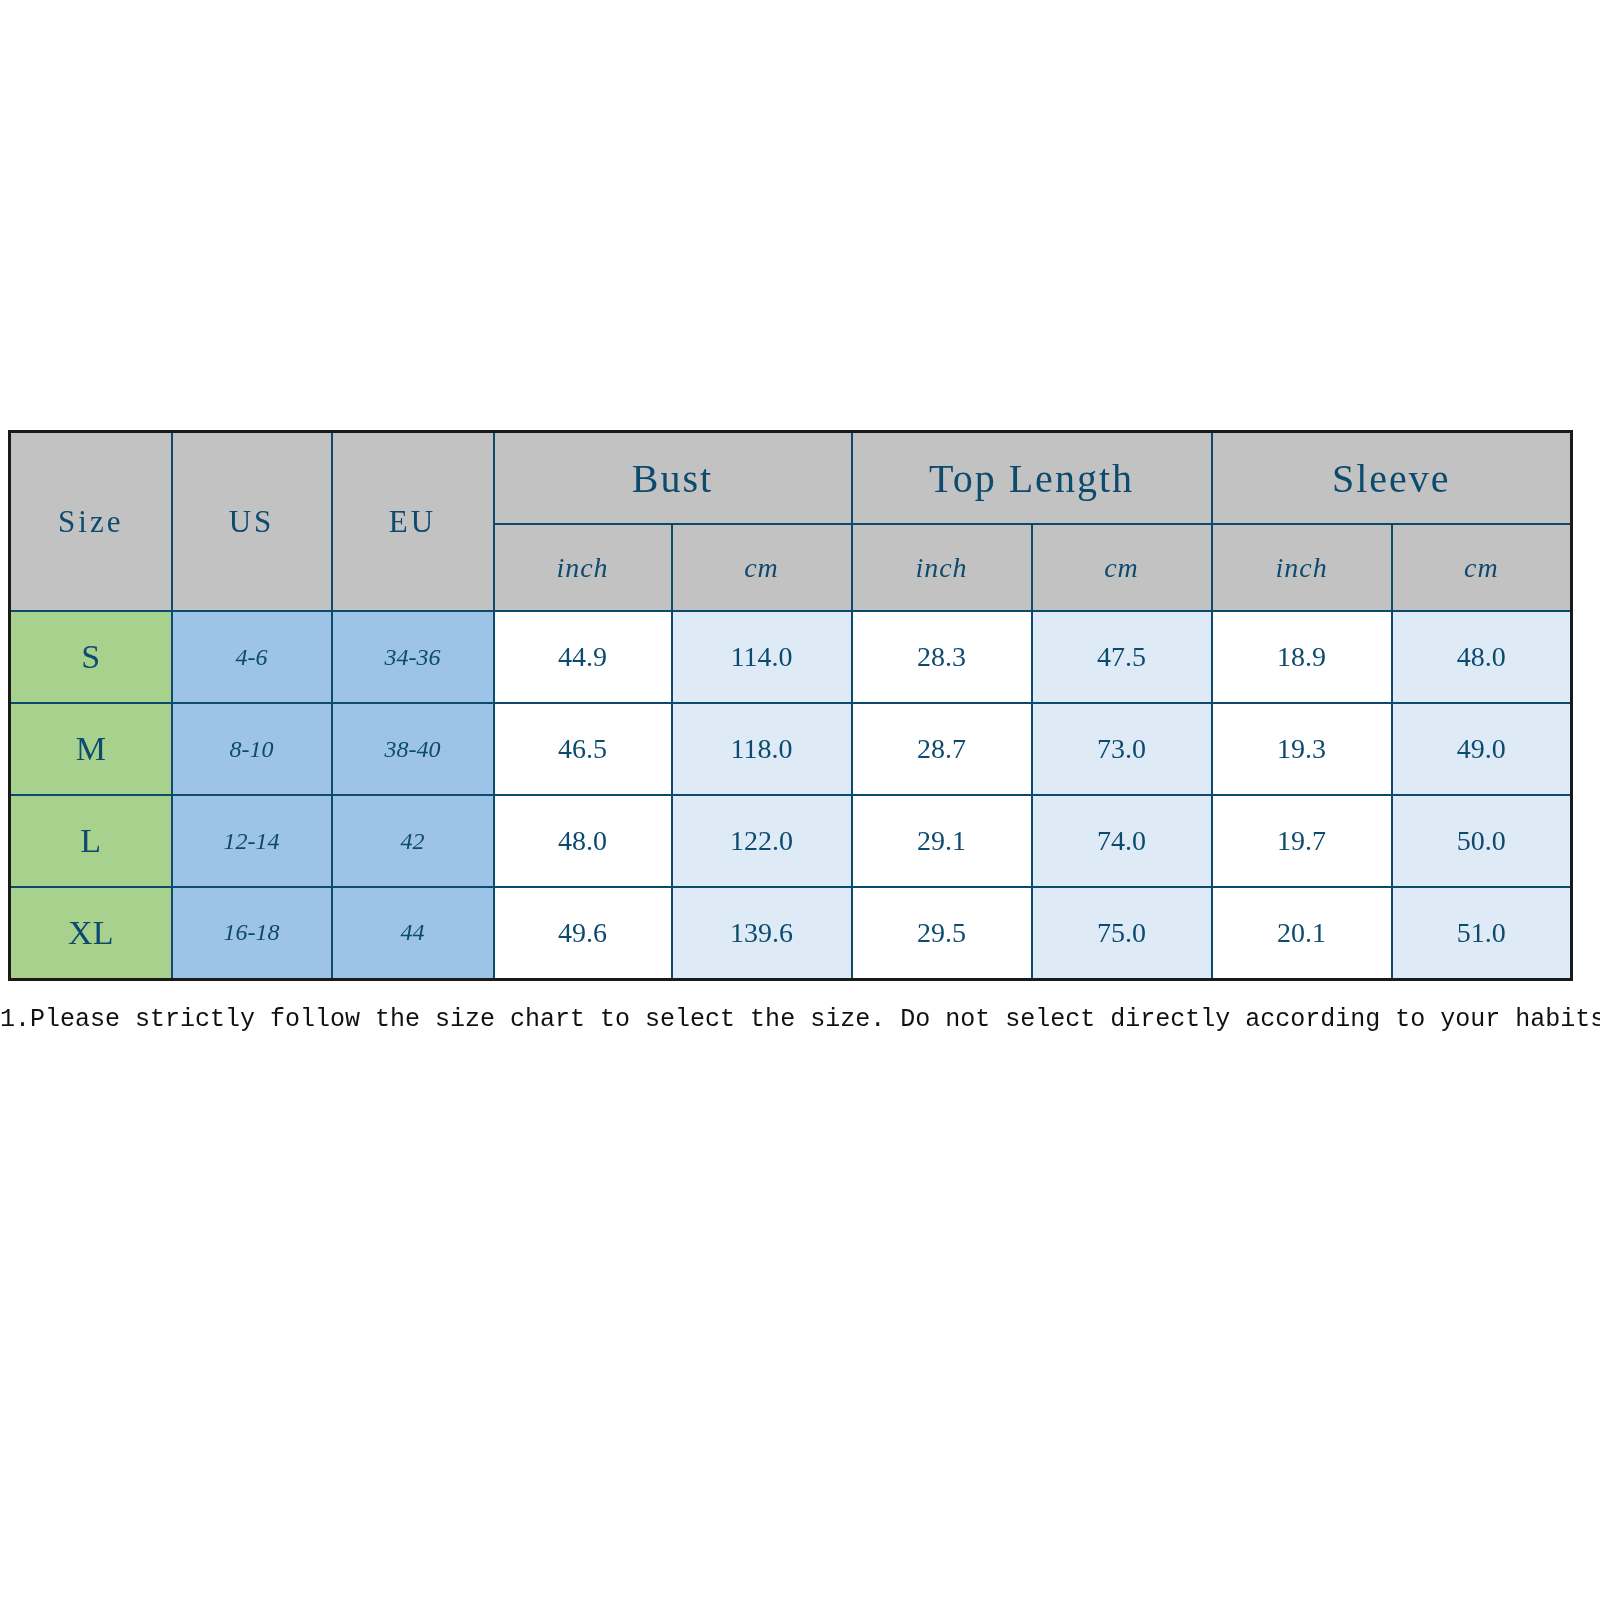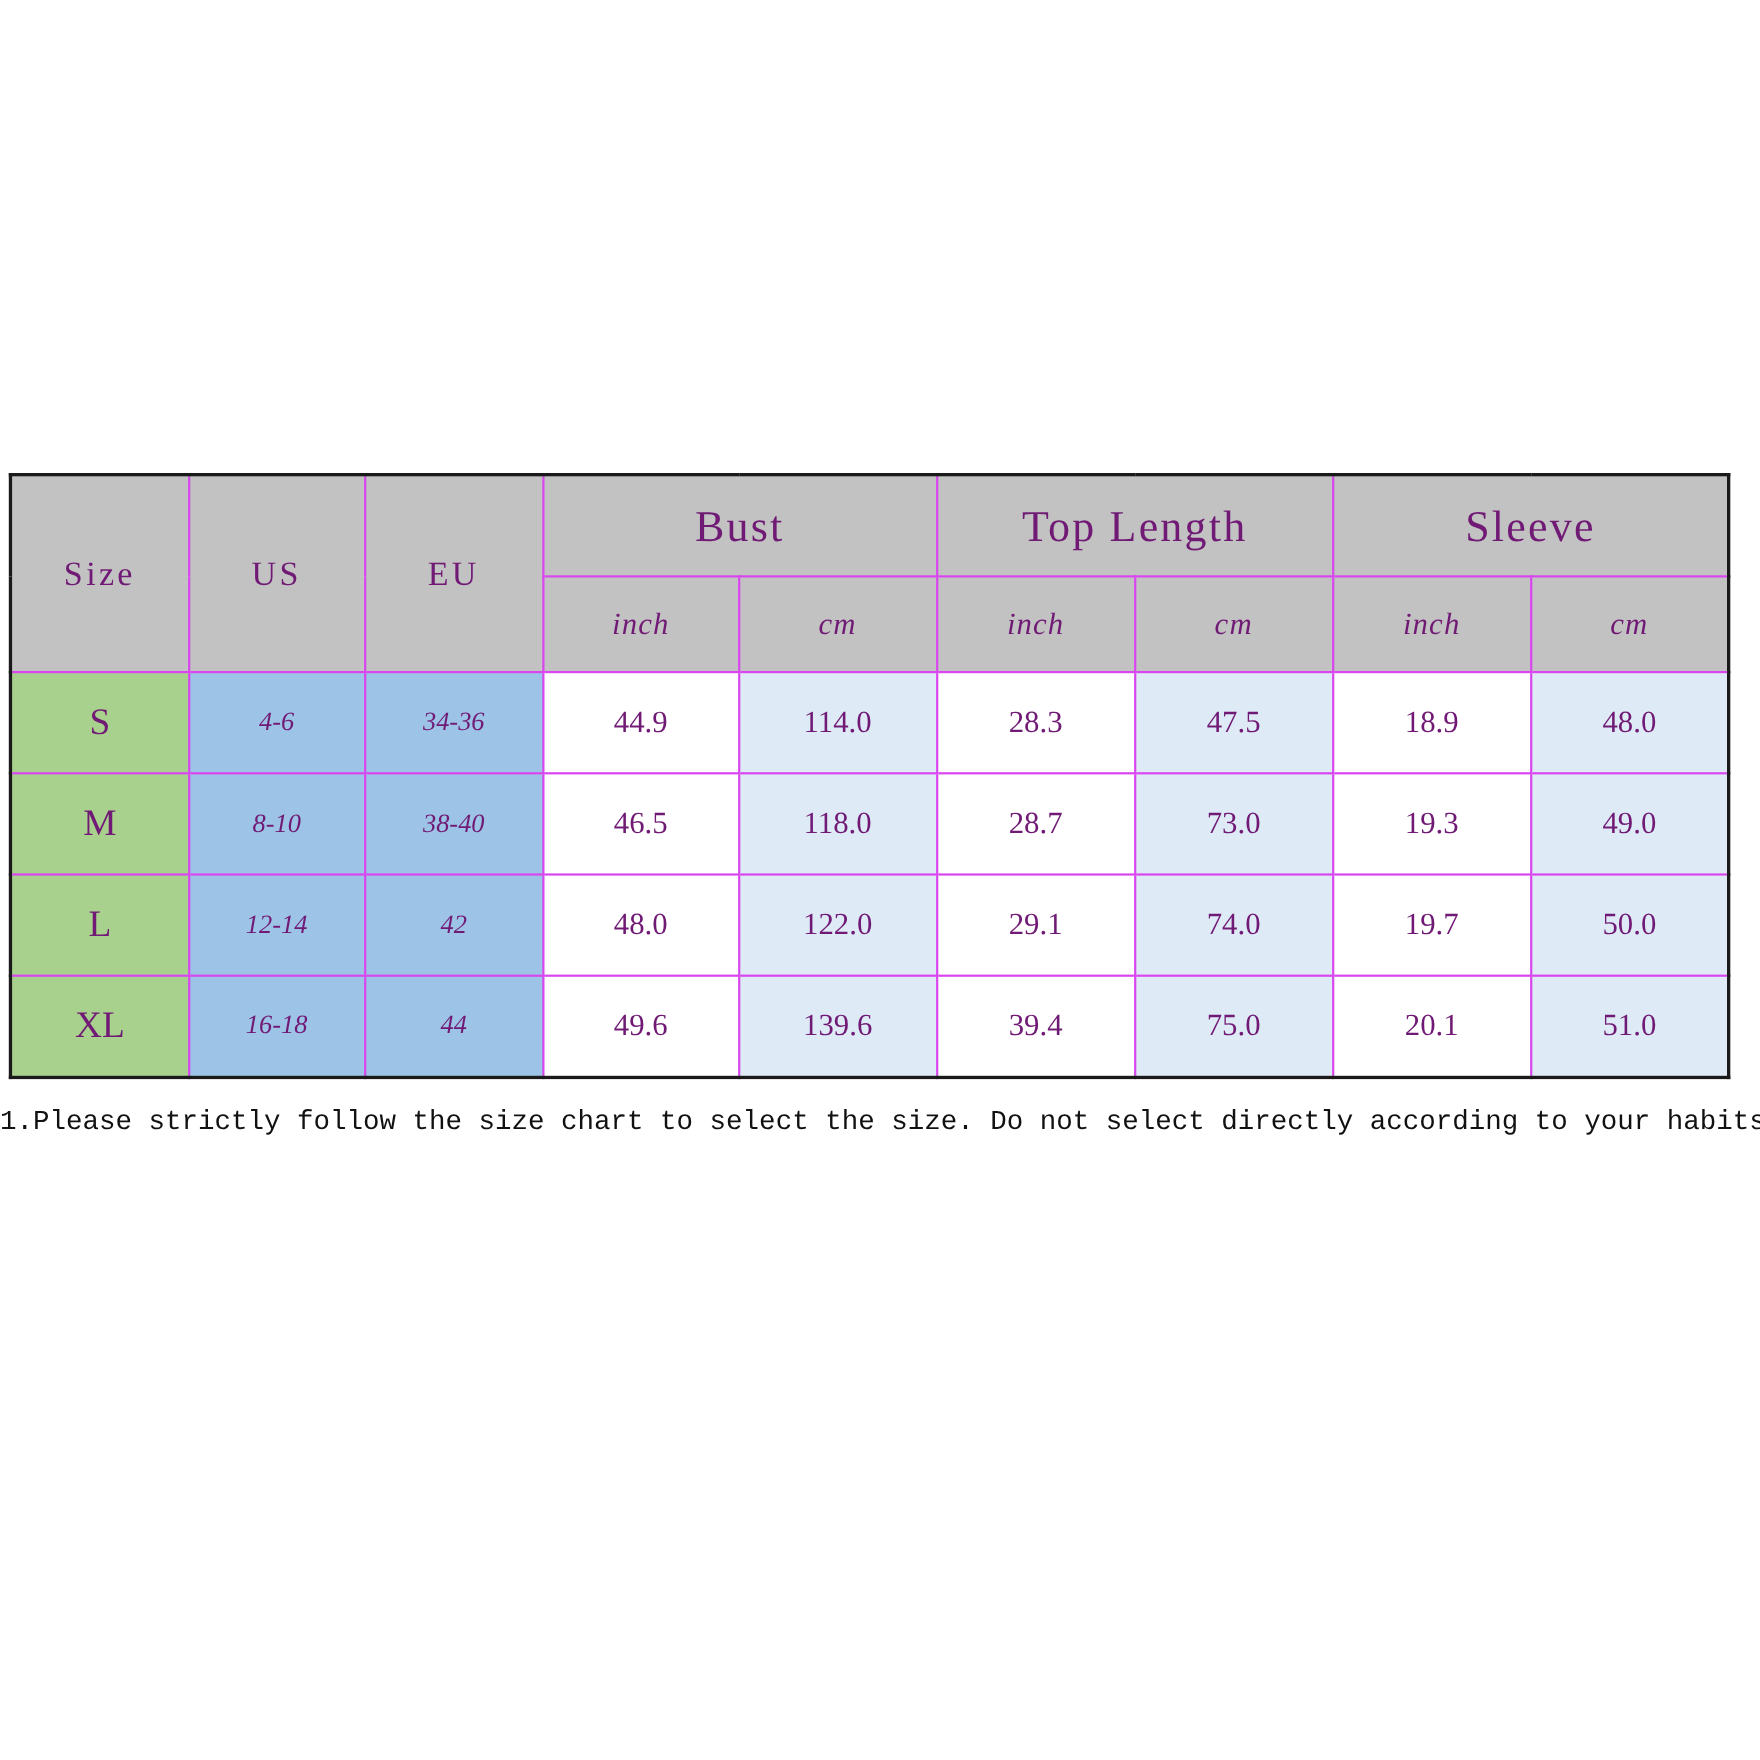--- a/index.html
+++ b/index.html
@@ -24,26 +24,26 @@
 
   table.size-table {
     border-collapse: collapse;
     table-layout: fixed;
     width: 1564px;
     border: 3px solid #1a1a1a;
   }
 
   table.size-table td,
   table.size-table th {
-    border: 2px solid #d946ef;
+    border: 2px solid #0c4a6e;
     text-align: center;
     vertical-align: middle;
     padding: 0;
     font-weight: normal;
-    color: #701a75;
+    color: #0c4a6e;
   }
 
   
   .hdr-gray {
     background: #c2c2c2;
   }
   .hdr-main {
     font-family: "Liberation Serif", "DejaVu Serif", serif;
     font-size: 40px;
     letter-spacing: 2px;
@@ -173,21 +173,21 @@
         <td class="cell-cm">74.0</td>
         <td class="cell-inch">19.7</td>
         <td class="cell-cm">50.0</td>
       </tr>
       <tr>
         <td class="cell-size">XL</td>
         <td class="cell-region">16-18</td>
         <td class="cell-region">44</td>
         <td class="cell-inch">49.6</td>
         <td class="cell-cm">139.6</td>
-        <td class="cell-inch">39.4</td>
+        <td class="cell-inch">29.5</td>
         <td class="cell-cm">75.0</td>
         <td class="cell-inch">20.1</td>
         <td class="cell-cm">51.0</td>
       </tr>
     </tbody>
   </table>
 </div>
 
 <div class="notes">
   <p class="note-line note-1">1.Please strictly follow the size chart to select the size. Do not select directly according to your habits.</p>

